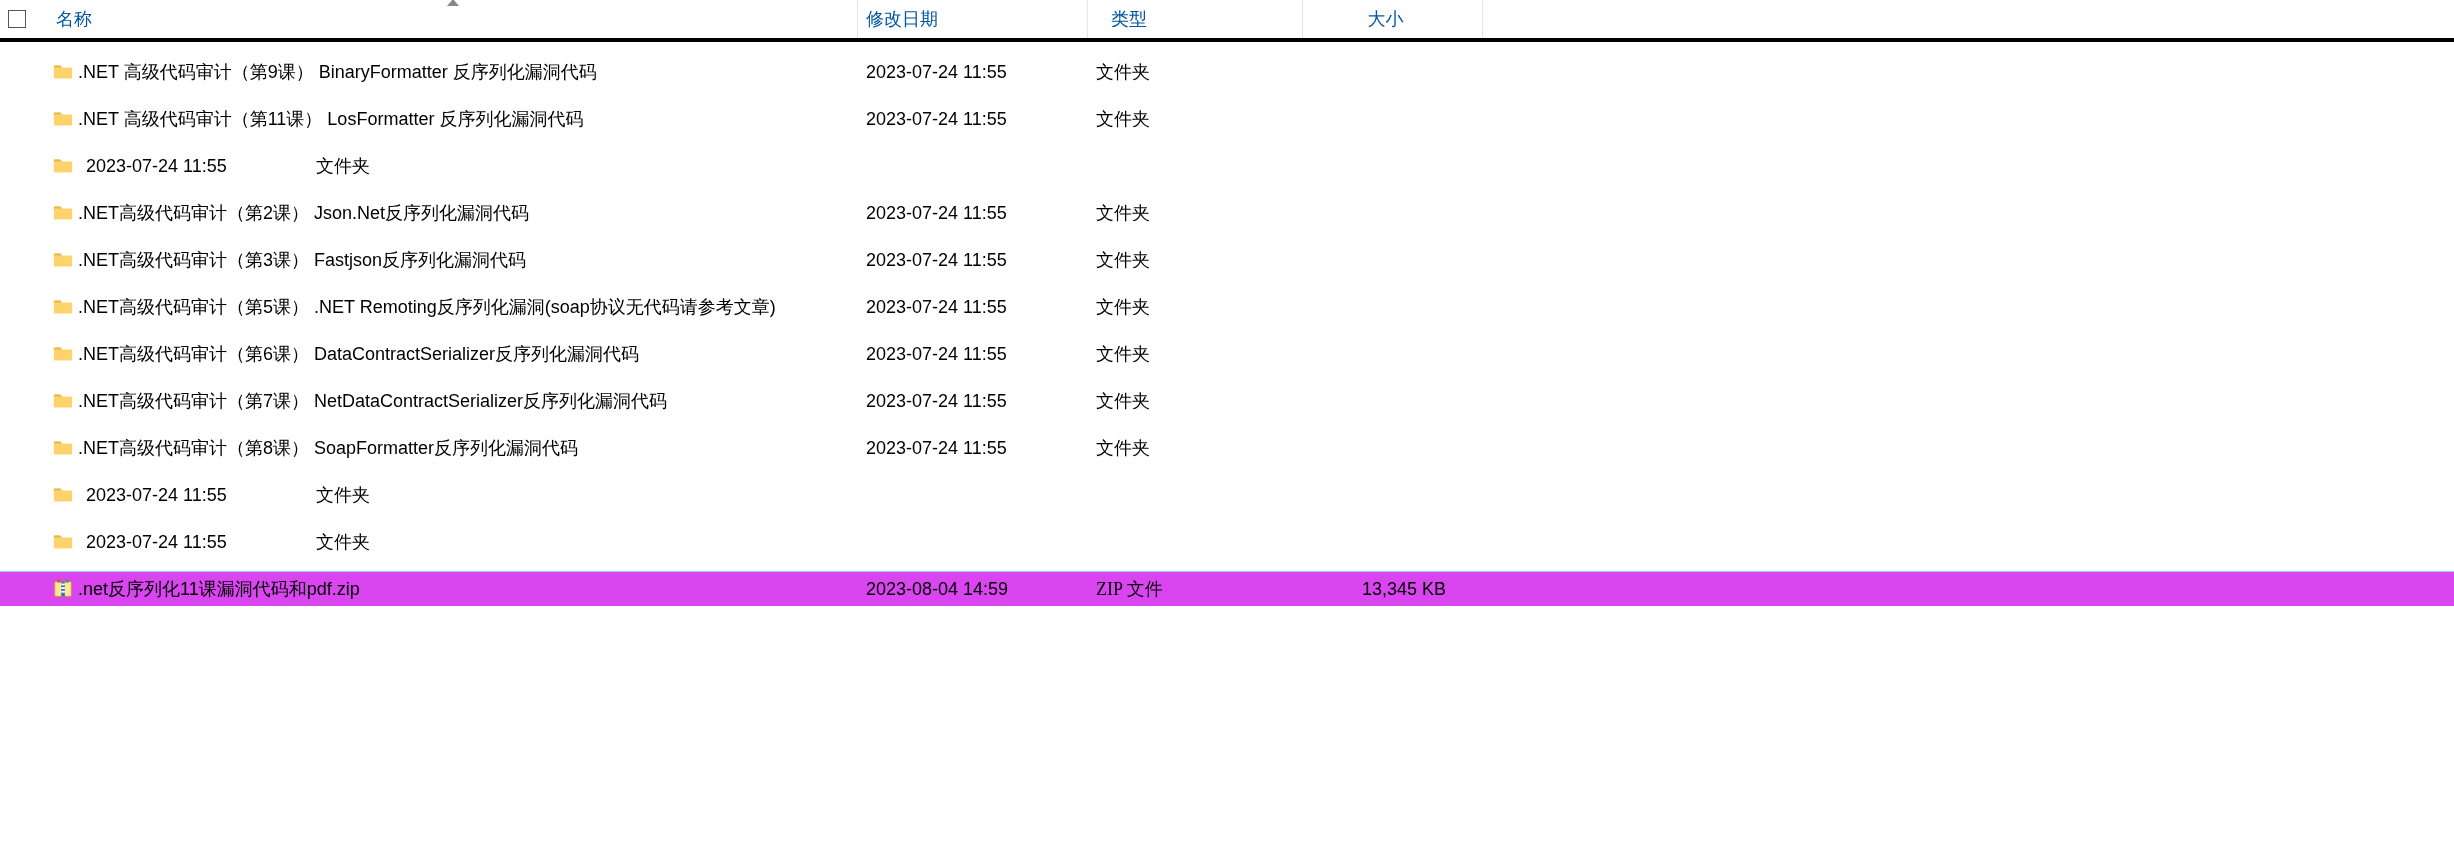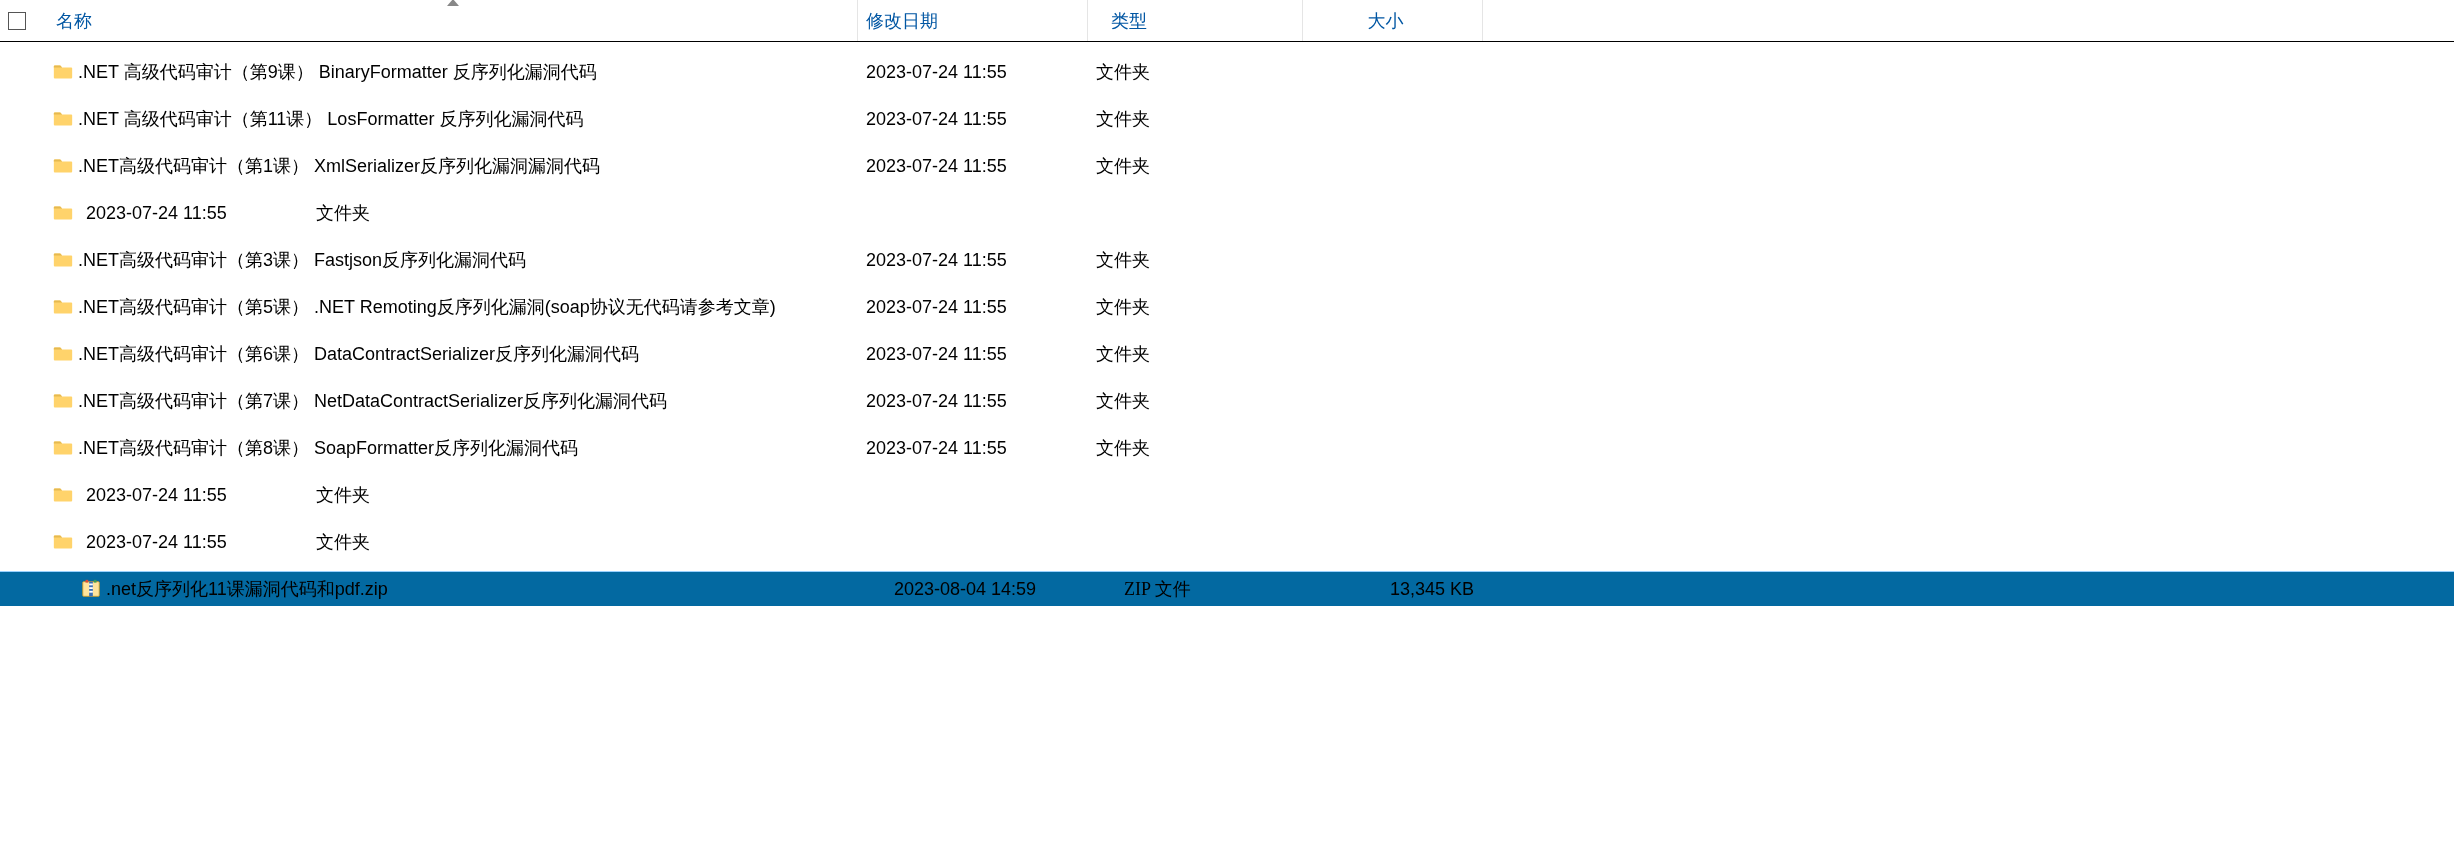--- a/index.html
+++ b/index.html
@@ -8,21 +8,21 @@
       font-size: 18px;
       background: #ffffff;
       color: #000000;
       overflow-x: auto;
     }
     .file-view { width: 2454px; }
     .header-row {
       display: flex;
       align-items: center;
       height: 42px;
-      border-bottom: 1px solid #000000;
+      border-bottom: 4px solid #000000;
       position: relative;
     }
     .header-row .checkbox-cell {
       width: 48px;
       display: flex;
       align-items: center;
       justify-content: flex-start;
       padding-left: 8px;
     }
     .checkbox {
@@ -76,23 +76,22 @@
       width: 780px;
       padding-right: 10px;
       white-space: nowrap;
       overflow: hidden;
       text-overflow: ellipsis;
     }
     .row .date-cell { width: 230px; padding-left: 8px;}
     .row .type-cell { width: 200px; padding-left: 8px; font-family: Liberation Serif, serif;}
     .row .size-cell { width: 180px; text-align: right; padding-right: 22px;}
     .row.selected {
-      background: #0369a1;
+      background: #d946ef;
       outline: 1px solid #99d1ff;
-      padding-left: 28px;
     }
     .folder-icon svg, .zip-icon svg {
       width: 22px; height: 22px; display: block;
     }
   </style>
 </head>
 <body>
 
 <div class="file-view">
 
@@ -149,35 +148,35 @@
       <div class="row">
         <div class="checkbox-cell"></div>
         <div class="icon-cell">
   <span class="folder-icon">
     <svg viewBox="0 0 24 24">
               <path fill="#ffd36b" d="M2 6c0-.6.4-1 1-1h6l2 2h10c.6 0 1 .4 1 1v10c0 .6-.4 1-1 1H3c-.6 0-1-.4-1-1V6z"></path>
               <path fill="#e6b94f" d="M2 6c0-.6.4-1 1-1h6l2 2H2V6z"></path>
             </svg>
   </span>
 </div>
-        <div class="name-cell">.NET高级代码审计（第1课） XmlSerializer反序列化漏洞漏洞代码</div>
-        <div class="date-cell">2023-07-24 11:55</div>
-        <div class="type-cell">文件夹</div>
-        <div class="size-cell"></div>
-      </div>
-      <div class="row">
-        <div class="checkbox-cell"></div>
-        <div class="icon-cell">
-  <span class="folder-icon">
-    <svg viewBox="0 0 24 24">
-              <path fill="#ffd36b" d="M2 6c0-.6.4-1 1-1h6l2 2h10c.6 0 1 .4 1 1v10c0 .6-.4 1-1 1H3c-.6 0-1-.4-1-1V6z"></path>
-              <path fill="#e6b94f" d="M2 6c0-.6.4-1 1-1h6l2 2H2V6z"></path>
-            </svg>
-  </span>
-</div>
+        <div class="date-cell">2023-07-24 11:55</div>
+        <div class="type-cell">文件夹</div>
+        <div class="size-cell"></div>
+      </div>
+      <div class="row">
+        <div class="checkbox-cell"></div>
+        <div class="icon-cell">
+  <span class="folder-icon">
+    <svg viewBox="0 0 24 24">
+              <path fill="#ffd36b" d="M2 6c0-.6.4-1 1-1h6l2 2h10c.6 0 1 .4 1 1v10c0 .6-.4 1-1 1H3c-.6 0-1-.4-1-1V6z"></path>
+              <path fill="#e6b94f" d="M2 6c0-.6.4-1 1-1h6l2 2H2V6z"></path>
+            </svg>
+  </span>
+</div>
+        <div class="name-cell">.NET高级代码审计（第2课） Json.Net反序列化漏洞代码</div>
         <div class="date-cell">2023-07-24 11:55</div>
         <div class="type-cell">文件夹</div>
         <div class="size-cell"></div>
       </div>
       <div class="row">
         <div class="checkbox-cell"></div>
         <div class="icon-cell">
   <span class="folder-icon">
     <svg viewBox="0 0 24 24">
               <path fill="#ffd36b" d="M2 6c0-.6.4-1 1-1h6l2 2h10c.6 0 1 .4 1 1v10c0 .6-.4 1-1 1H3c-.6 0-1-.4-1-1V6z"></path>

